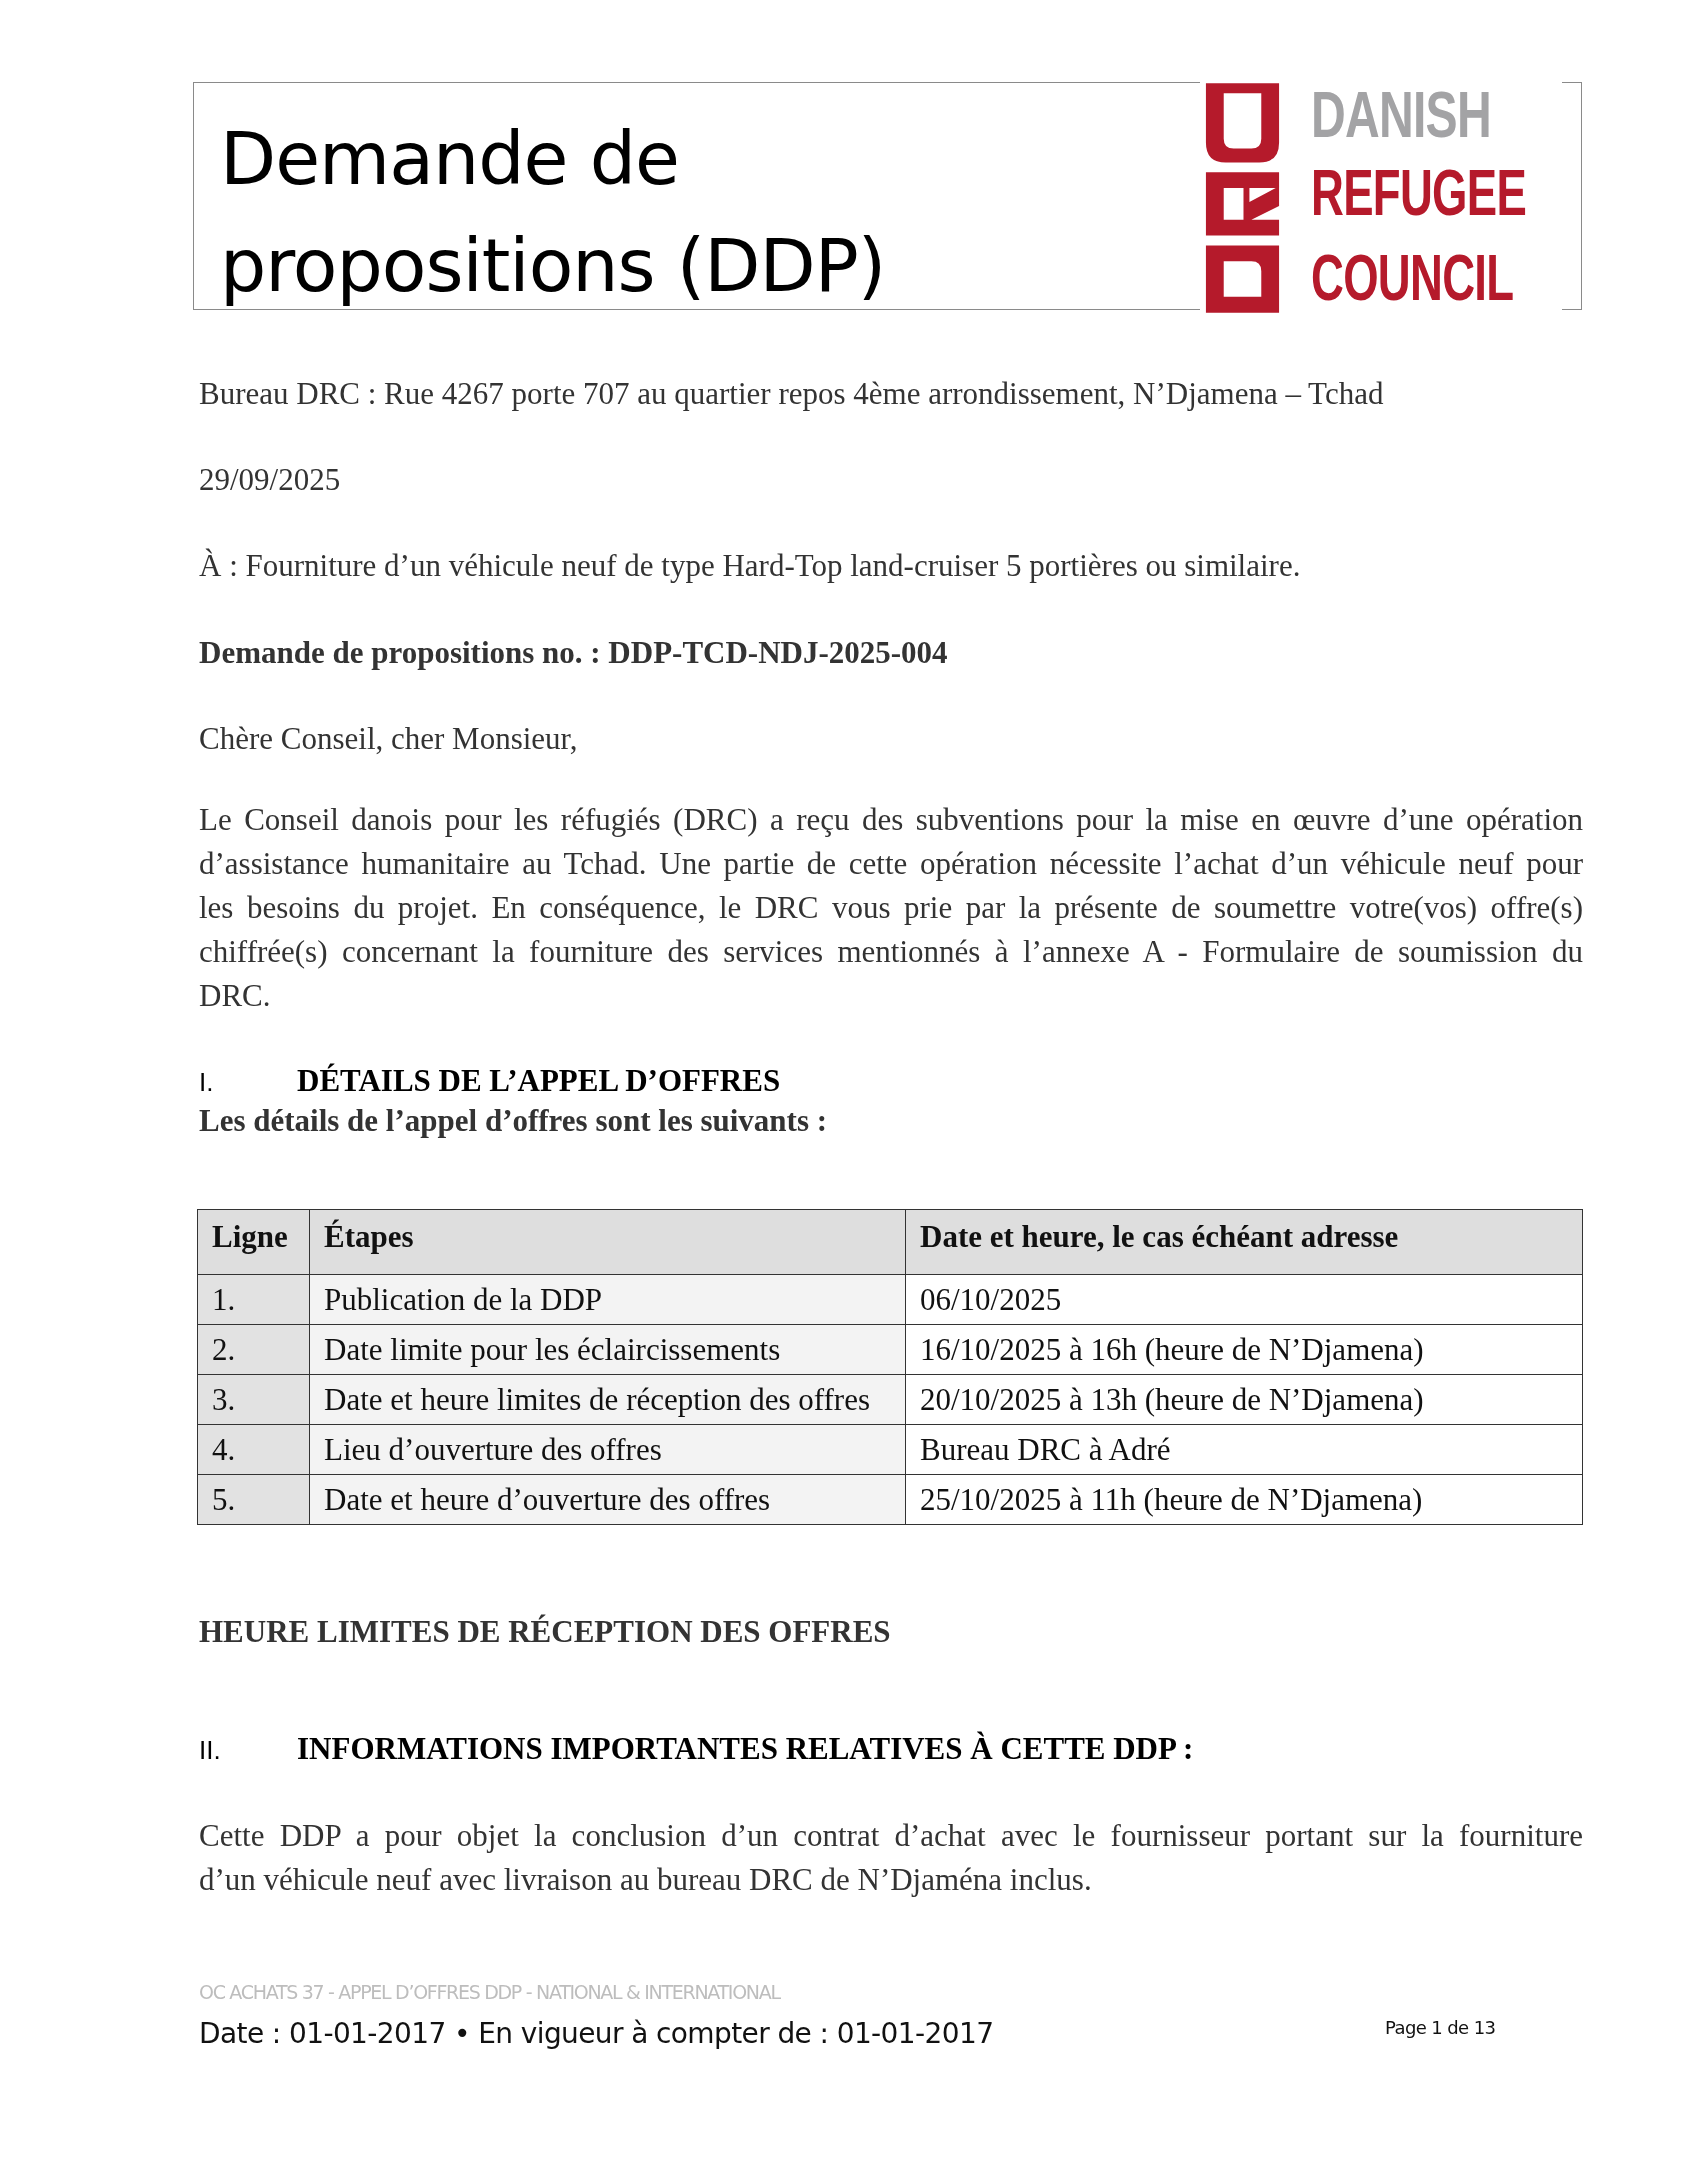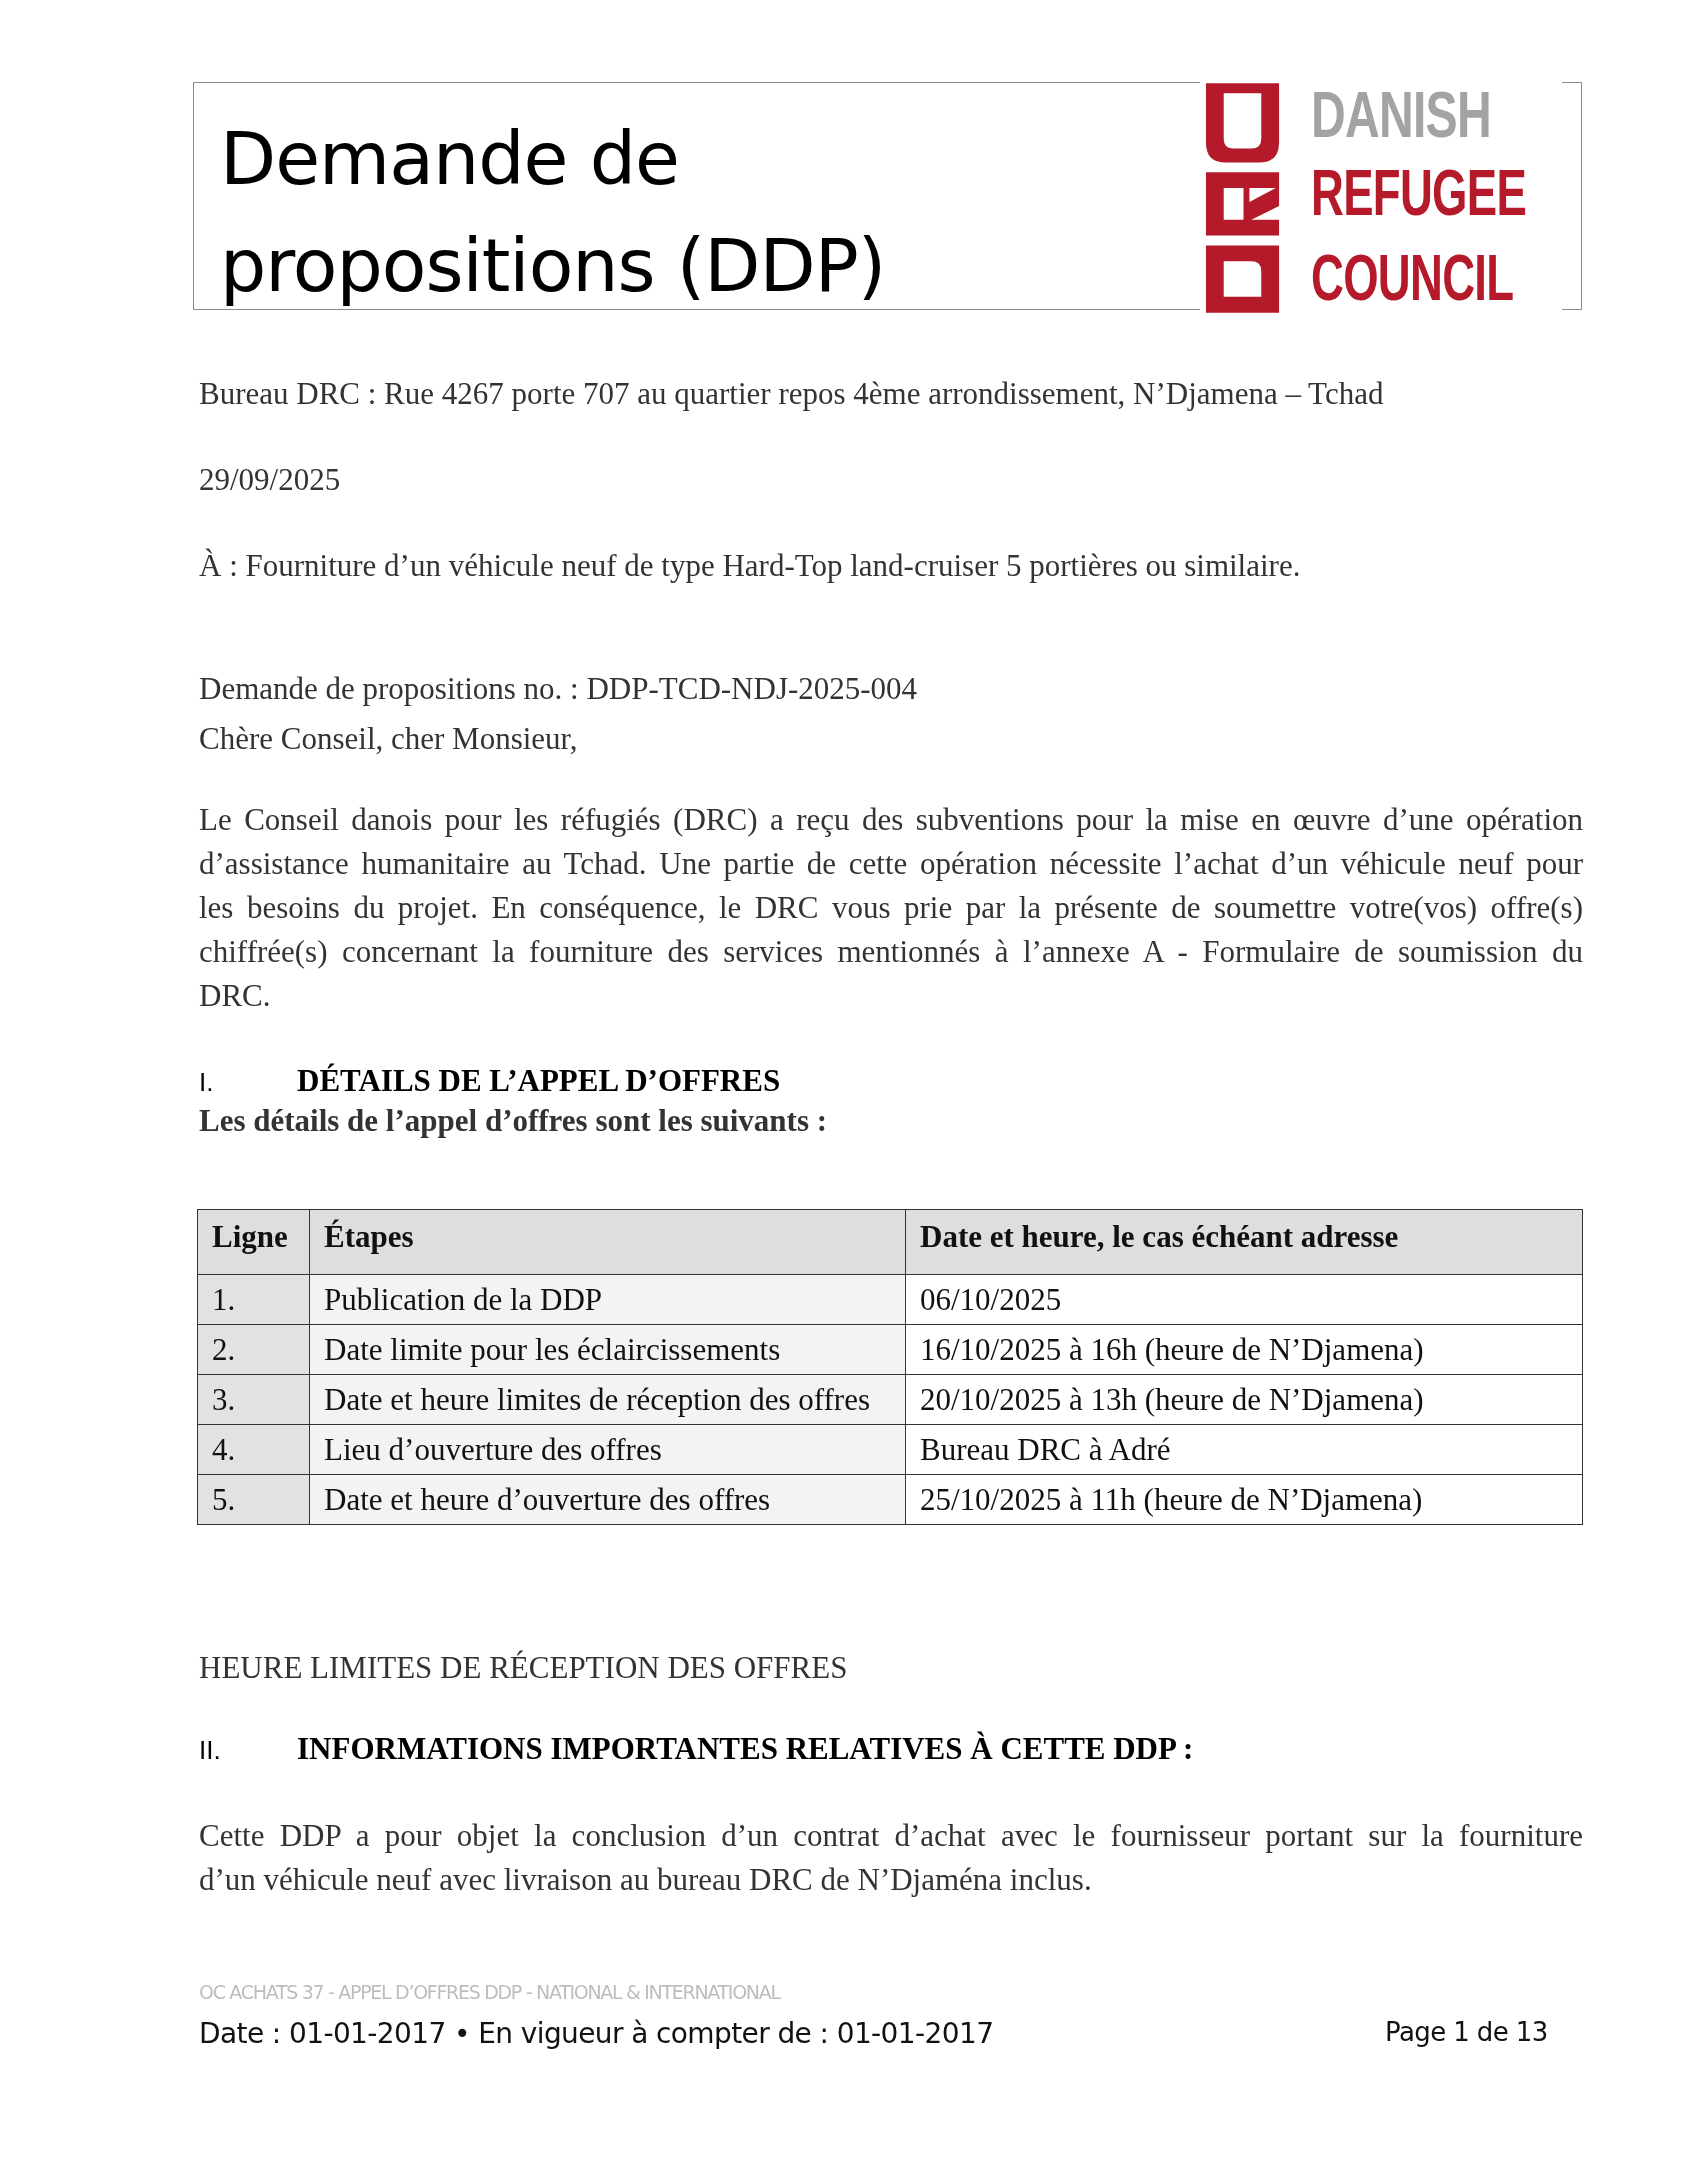--- a/index.html
+++ b/index.html
@@ -31,21 +31,21 @@
   .logo-word.danish { color: #a3a3a5; font-size: 65px; line-height: 71px; transform: scaleX(0.74); }
   .logo-word.refugee { color: #b51a2b; font-size: 65px; line-height: 85px; transform: scaleX(0.70); }
   .logo-word.council { color: #b51a2b; font-size: 65px; line-height: 85px; transform: scaleX(0.70); }
 
   
   .txt {
     position: absolute; left: 199px; width: 1384px;
     font-family: "Liberation Serif", serif; font-size: 31px; color: #333333;
     white-space: nowrap;
   }
-  .bold { font-weight: normal; margin-top: 36px; }
+  .bold { font-weight: bold; }
   .justify { white-space: normal; text-align: justify; line-height: 44px; }
   .justify .line { display: block; text-align: justify; text-align-last: justify; }
   .justify .line.last { text-align-last: left; }
 
   .section-head { position: absolute; left: 199px; font-family: "Liberation Serif", serif; font-size: 31px; white-space: nowrap; }
   .section-num { font-family: "Liberation Sans", sans-serif; font-size: 26px; color: #000; display: inline-block; width: 98px; }
   .section-title { font-weight: bold; color: #000; }
 
   
   .tbl {
@@ -66,21 +66,21 @@
   .footer-doc {
     position: absolute; left: 199px; top: 1981px;
     font-family: "DejaVu Sans", sans-serif; font-size: 19px; color: #bdbdbd; letter-spacing: -1.3px; white-space: nowrap;
   }
   .footer-date {
     position: absolute; left: 199px; top: 2017px;
     font-family: "DejaVu Sans", sans-serif; font-size: 28px; color: #111; letter-spacing: -0.6px; white-space: nowrap;
   }
   .footer-page {
     position: absolute; left: 1385px; top: 2017px;
-    font-family: "DejaVu Sans", sans-serif; font-size: 26px; color: #111; letter-spacing: -0.6px; white-space: nowrap;
+    font-family: "DejaVu Sans", sans-serif; font-size: 18px; color: #111; letter-spacing: -0.6px; white-space: nowrap;
   }
 </style>
 </head>
 <body>
 
 <div class="page">
 
   <div class="title-box">
     <div class="title-text">
       <div>Demande de</div>

